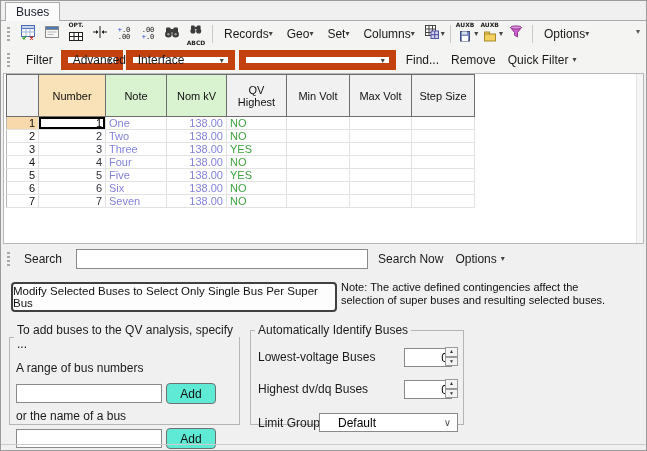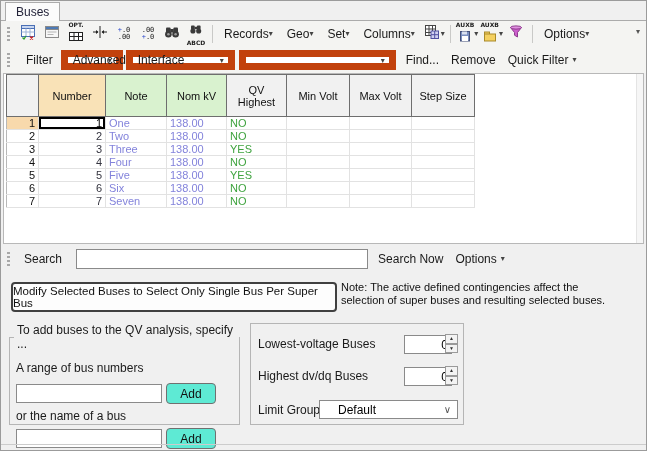--- a/index.html
+++ b/index.html
@@ -46,21 +46,21 @@
   .grid tr.hdr td.rh{background:#f1f1f1;}
   .grid tr.hdr td.h-num{background:var(--header_tan);}
   .grid tr.hdr td.h-grn{background:var(--header_green);}
   .grid tr.body td{height:13px;border-right:1px solid #e2e2e2;border-bottom:1px solid #e2e2e2;background:#fff;}
   .grid td.rhb{background:#f1f1f1;border:1px solid #b7b7b7;border-right:1px solid #6e6e6e;
                text-align:right;color:#111;}
   .grid td.rhb.sel{background:var(--selected_row_header);}
   .grid td.c-num{text-align:right;color:#34343f;}
   .grid td.c-num.focus{box-shadow:inset 0 0 0 2px #000;color:#000;}
   .grid td.c-name{text-align:left;color:var(--entry_blue);}
-  .grid td.c-kv{color:var(--entry_blue);}
+  .grid td.c-kv{text-align:right;color:var(--entry_blue);}
   .grid td.c-qv{text-align:left;color:var(--value_green);}
   .w-rh{width:32px;} .w-num{width:67px;} .w-name{width:61px;} .w-kv{width:60px;}
   .w-qv{width:60px;} .w-min{width:63px;} .w-max{width:62px;} .w-step{width:63px;}
 
   
   .searchbar{position:absolute;left:0;top:243px;right:0;height:30px;background:#f0f0f0;
              display:flex;align-items:center;}
   .searchbar input{width:284px;height:18px;border:1px solid #8a8a8a;margin-left:6px;font-size:12px;padding:0 3px;}
 
   
@@ -404,20 +404,21 @@
     <legend>To add buses to the QV analysis, specify ...</legend>
     <span class="flbl" style="left:6px;top:10px;">A range of bus numbers</span>
     <input class="tinput" style="left: 6px; top: 33px; width: 138px;" value="">
     <div class="addbtn" style="left:156px;top:32px;">Add</div>
     <span class="flbl" style="left:6px;top:58px;">or the name of a bus</span>
     <input class="tinput" style="left: 6px; top: 78px; width: 138px;" value="">
     <div class="addbtn" style="left:156px;top:77px;">Add</div>
   </fieldset>
 
   <fieldset class="fs-right">
+    <legend>Automatically Identify Buses</legend>
     <span class="flbl" style="left:7px;top:13px;">Lowest-voltage Buses</span>
     <input class="spinbox" style="left: 153px; top: 11px;" value="0">
     <div class="spinbtns" style="left:194px;top:10px;">
       <div>▲</div>
       <div>▼</div>
     </div>
     <span class="flbl" style="left:7px;top:45px;">Highest dv/dq Buses</span>
     <input class="spinbox" style="left: 153px; top: 43px;" value="0">
     <div class="spinbtns" style="left:194px;top:42px;">
       <div>▲</div>

